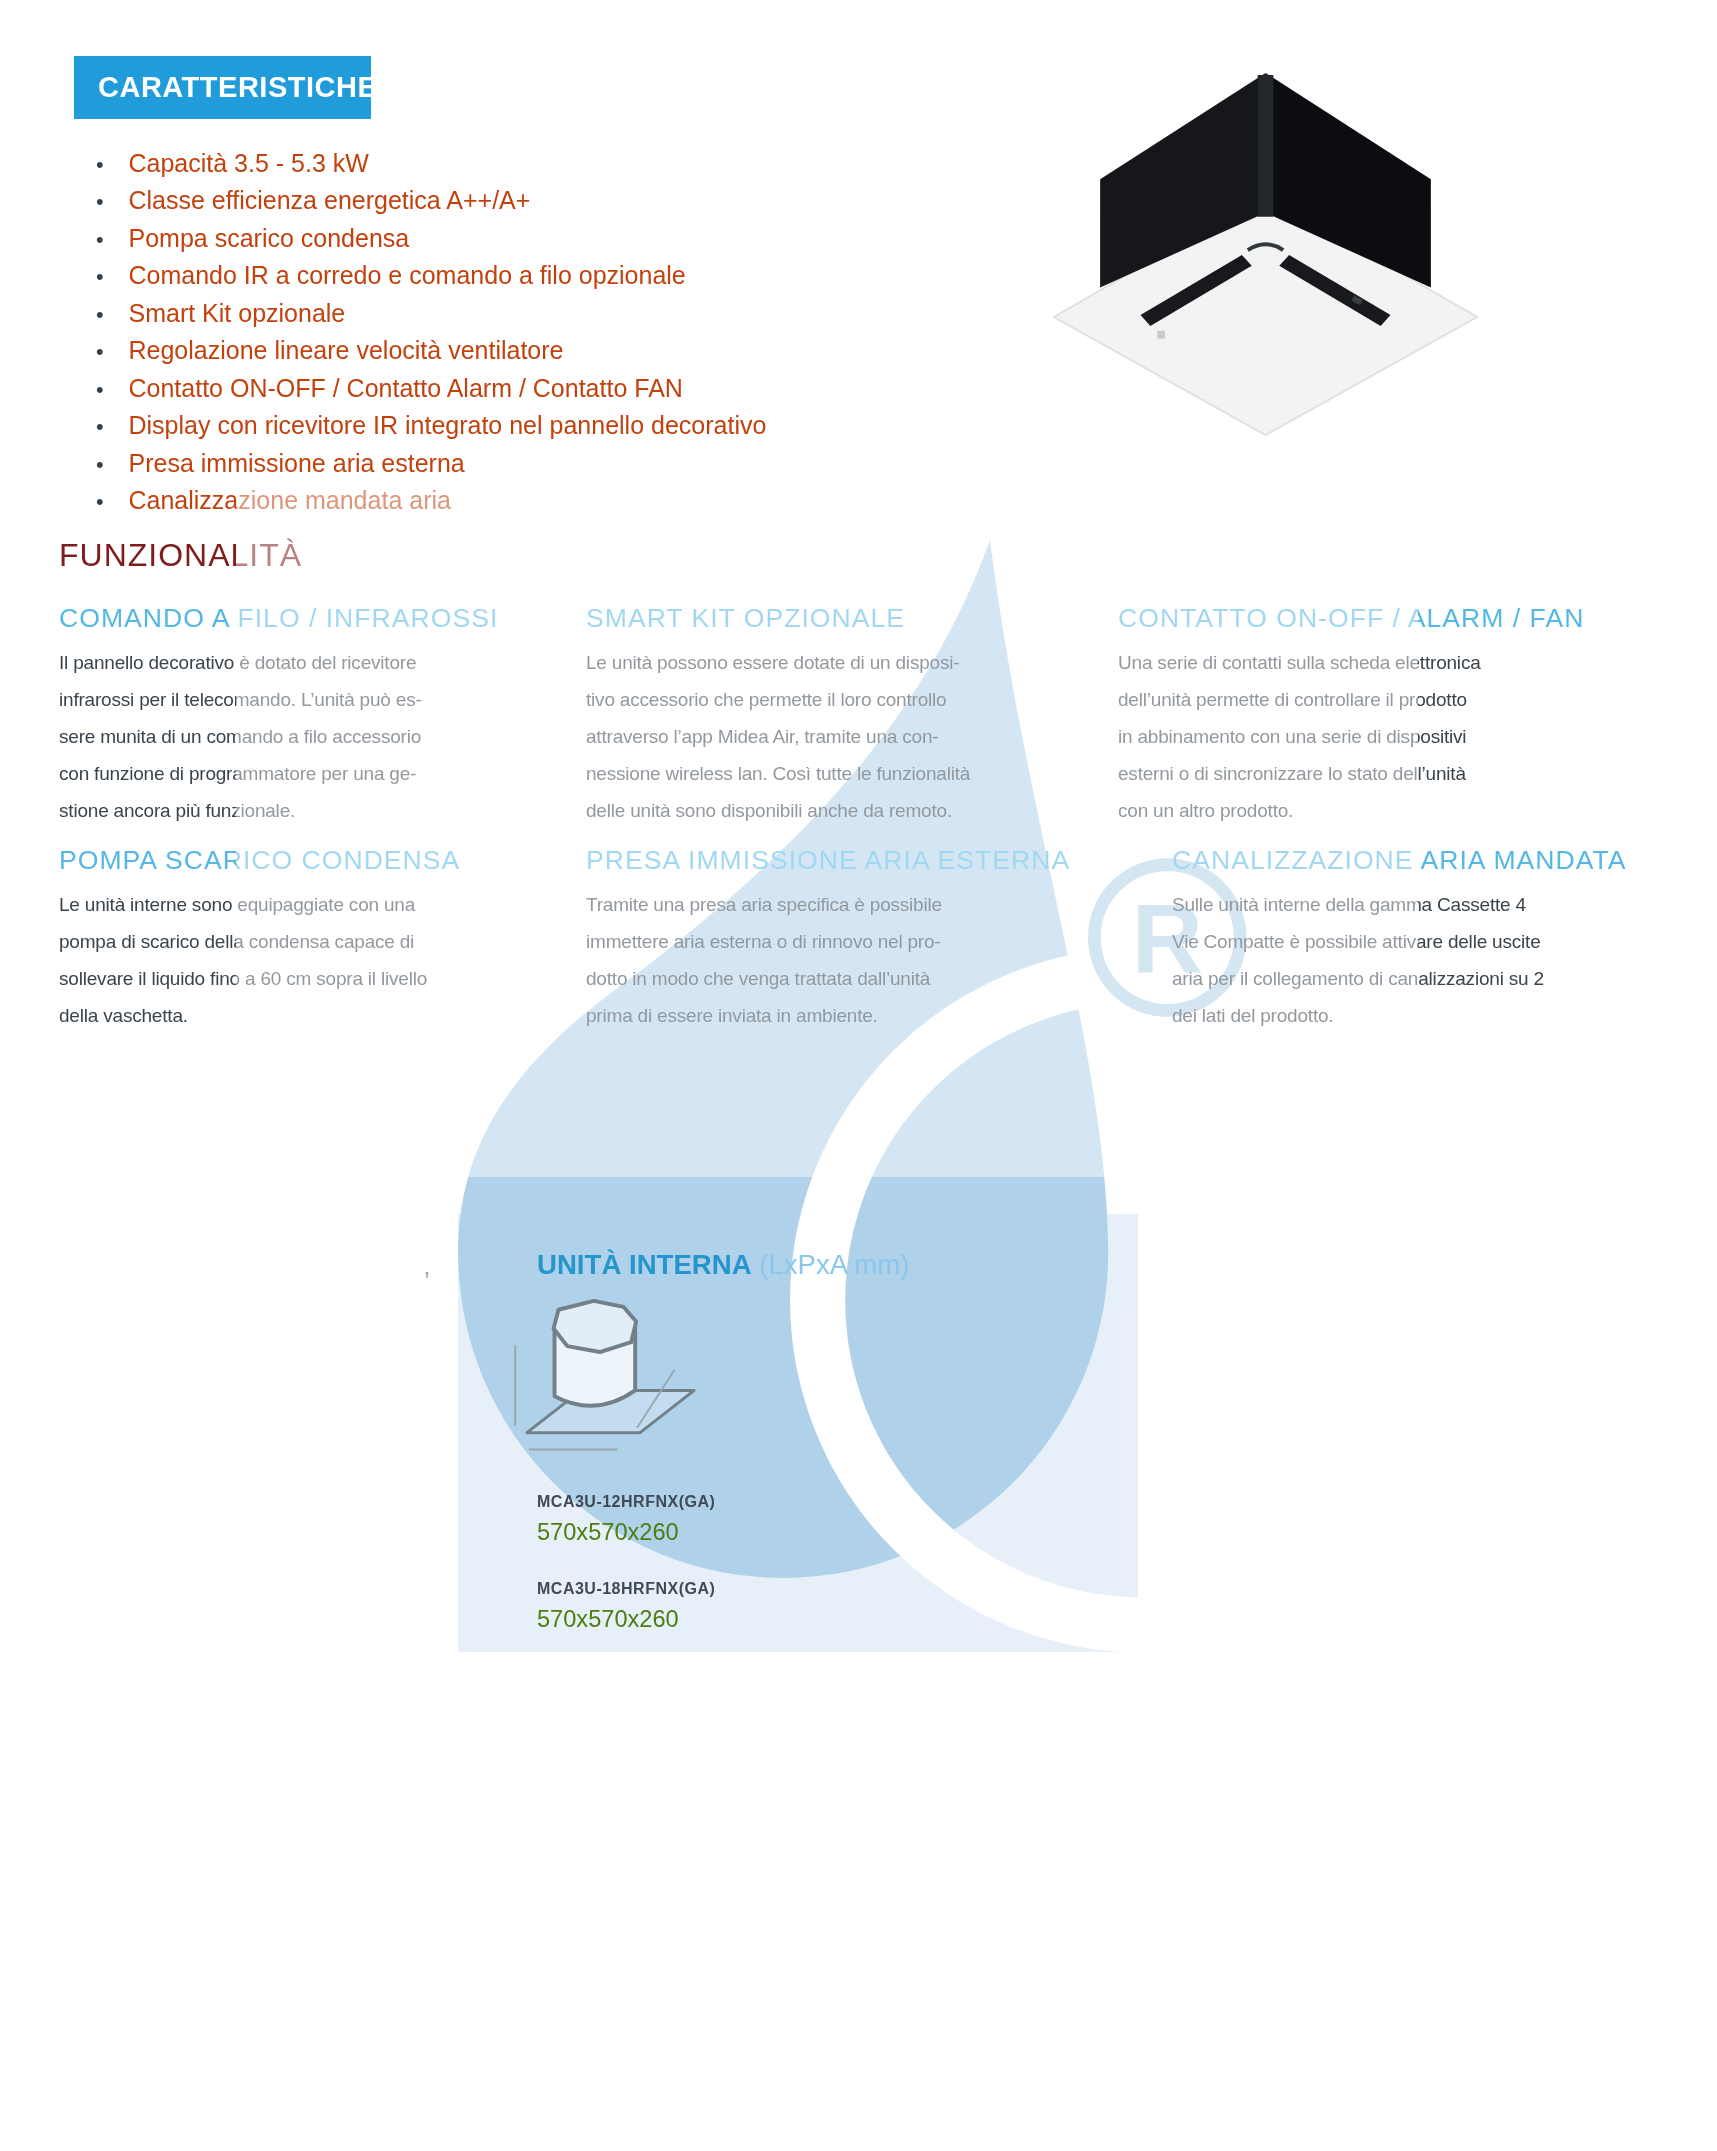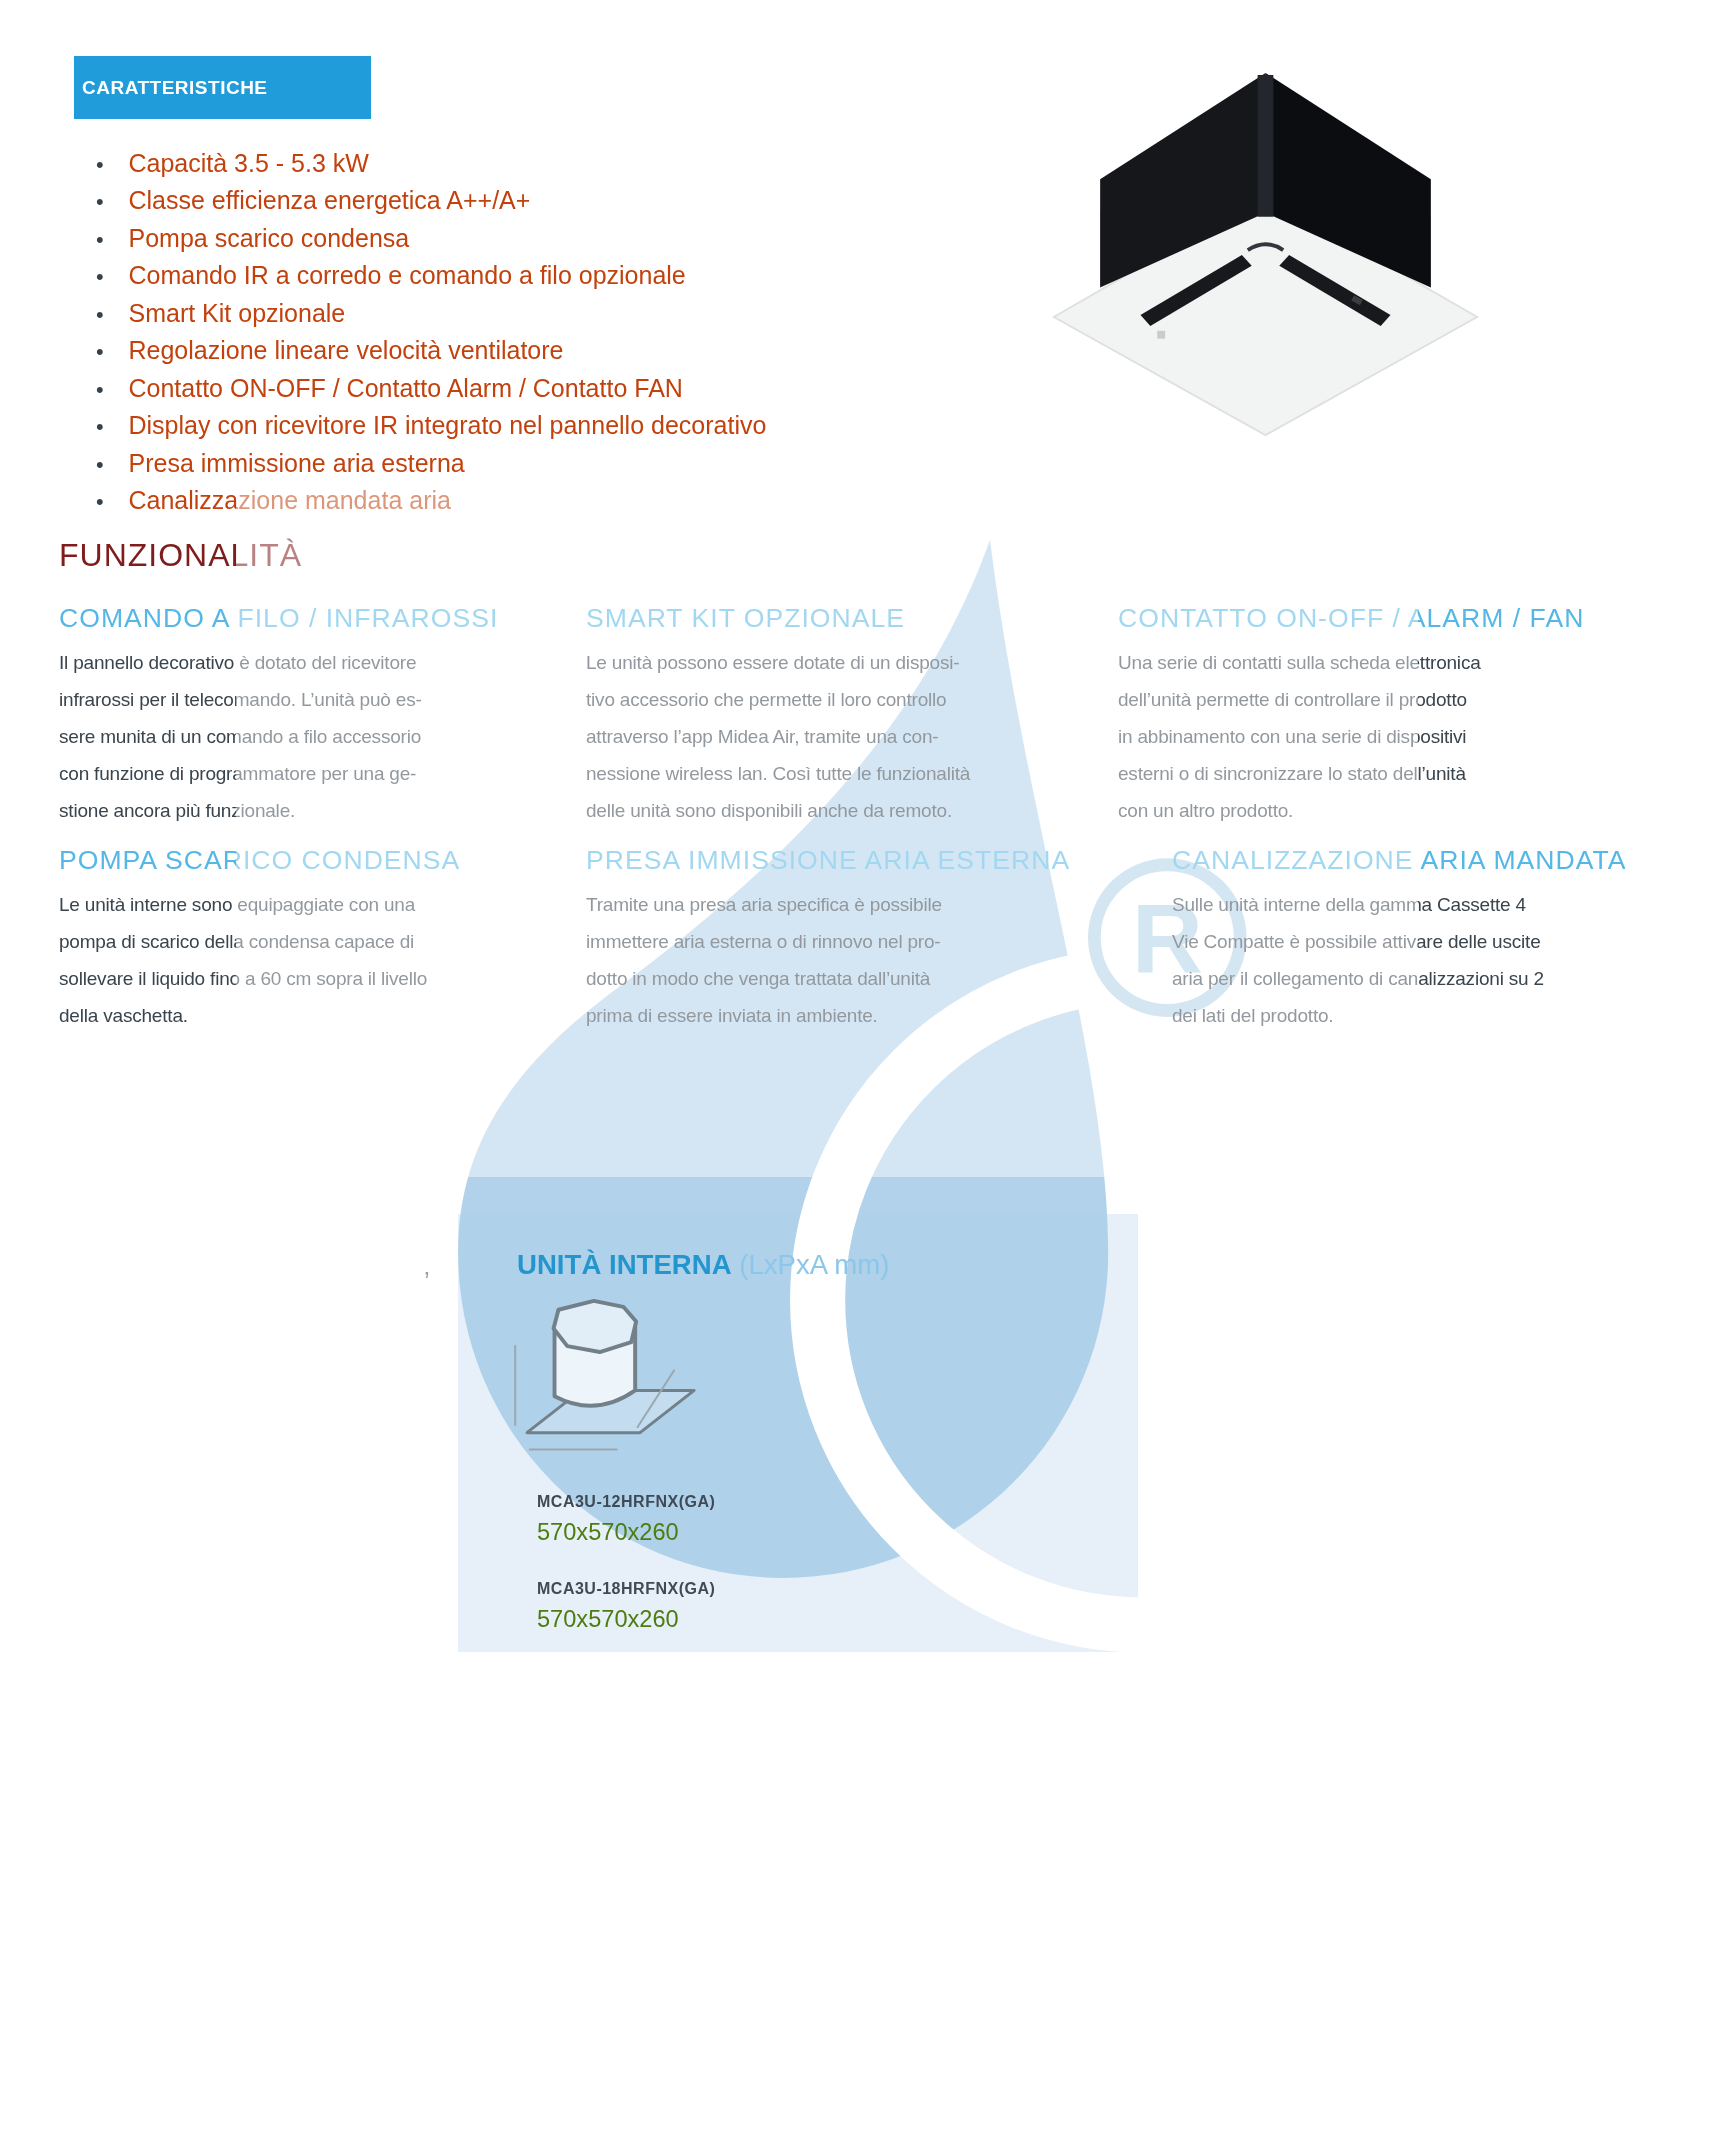--- a/index.html
+++ b/index.html
@@ -8,41 +8,41 @@
 
   
   .spec-box{position:absolute;left:458px;top:1214px;width:680px;height:438px;background:#e7f0f8;z-index:1;}
   .watermark{position:absolute;left:0;top:0;z-index:2;}
   .content{position:absolute;left:0;top:0;width:100%;height:100%;z-index:3;}
   .fade-overlay{position:absolute;left:236px;top:473px;width:1182px;height:704px;
                 background:rgba(255,255,255,0.45);z-index:5;pointer-events:none;}
 
   
   .badge{position:absolute;left:74px;top:56px;width:297px;height:63px;background:#1f9cd9;
-         color:#fff;font-size:19px;font-weight:bold;letter-spacing:0.5px;
-         display:flex;align-items:center;padding-left:8px;box-sizing:border-box;}
+         color:#fff;font-size:29px;font-weight:bold;letter-spacing:0.5px;
+         display:flex;align-items:center;padding-left:24px;box-sizing:border-box;}
 
   
   .features{position:absolute;left:96px;top:150px;margin:0;padding:0;list-style:none;width:985px;}
   .features li{font-size:25px;color:#c2410c;line-height:26.6px;margin-bottom:8.9px;white-space:nowrap;}
   .features li::before{content:"•";display:inline-block;width:32.5px;color:#36424b;font-size:21.7px;}
 
   
   .section-title{position:absolute;left:59px;top:537px;font-size:32px;font-weight:normal;
                  color:#7f1d1d;letter-spacing:1px;}
 
   
   .func{position:absolute;width:527px;}
   .func .ftitle{font-size:26.6px;color:#54b7e6;letter-spacing:1px;font-weight:400;margin:0 0 9.9px 0;white-space:nowrap;}
   .func .fbody{font-size:19px;line-height:37px;color:#39444d;white-space:pre-line;letter-spacing:-0.2px;margin:0;}
   .f0{left:59px;top:603px;}  .f1{left:586px;top:603px;}  .f2{left:1118px;top:603px;}
   .f3{left:59px;top:845px;}  .f4{left:586px;top:845px;}  .f5{left:1172px;top:845px;}
 
   
-  .unit-title{position:absolute;left:517px;top:1249px;font-size:27.6px;white-space:nowrap;}
+  .unit-title{position:absolute;left:537px;top:1249px;font-size:27.6px;white-space:nowrap;}
   .unit-title .t1{font-weight:bold;color:#2596cd;}
   .unit-title .t2{color:#8ac7ea;font-weight:400;}
   .model{position:absolute;left:537px;white-space:nowrap;}
   .model .mname{font-size:16px;font-weight:bold;color:#3f4a55;letter-spacing:0.5px;}
   .model .mdims{font-size:23.6px;color:#4d7c0f;margin-top:7.9px;}
   .m1{top:1493px;} .m2{top:1580px;}
 
   .stray{position:absolute;left:424px;top:1267px;font-size:25.6px;color:#97a1a8;}
 
   .product{position:absolute;left:1039px;top:69px;}

